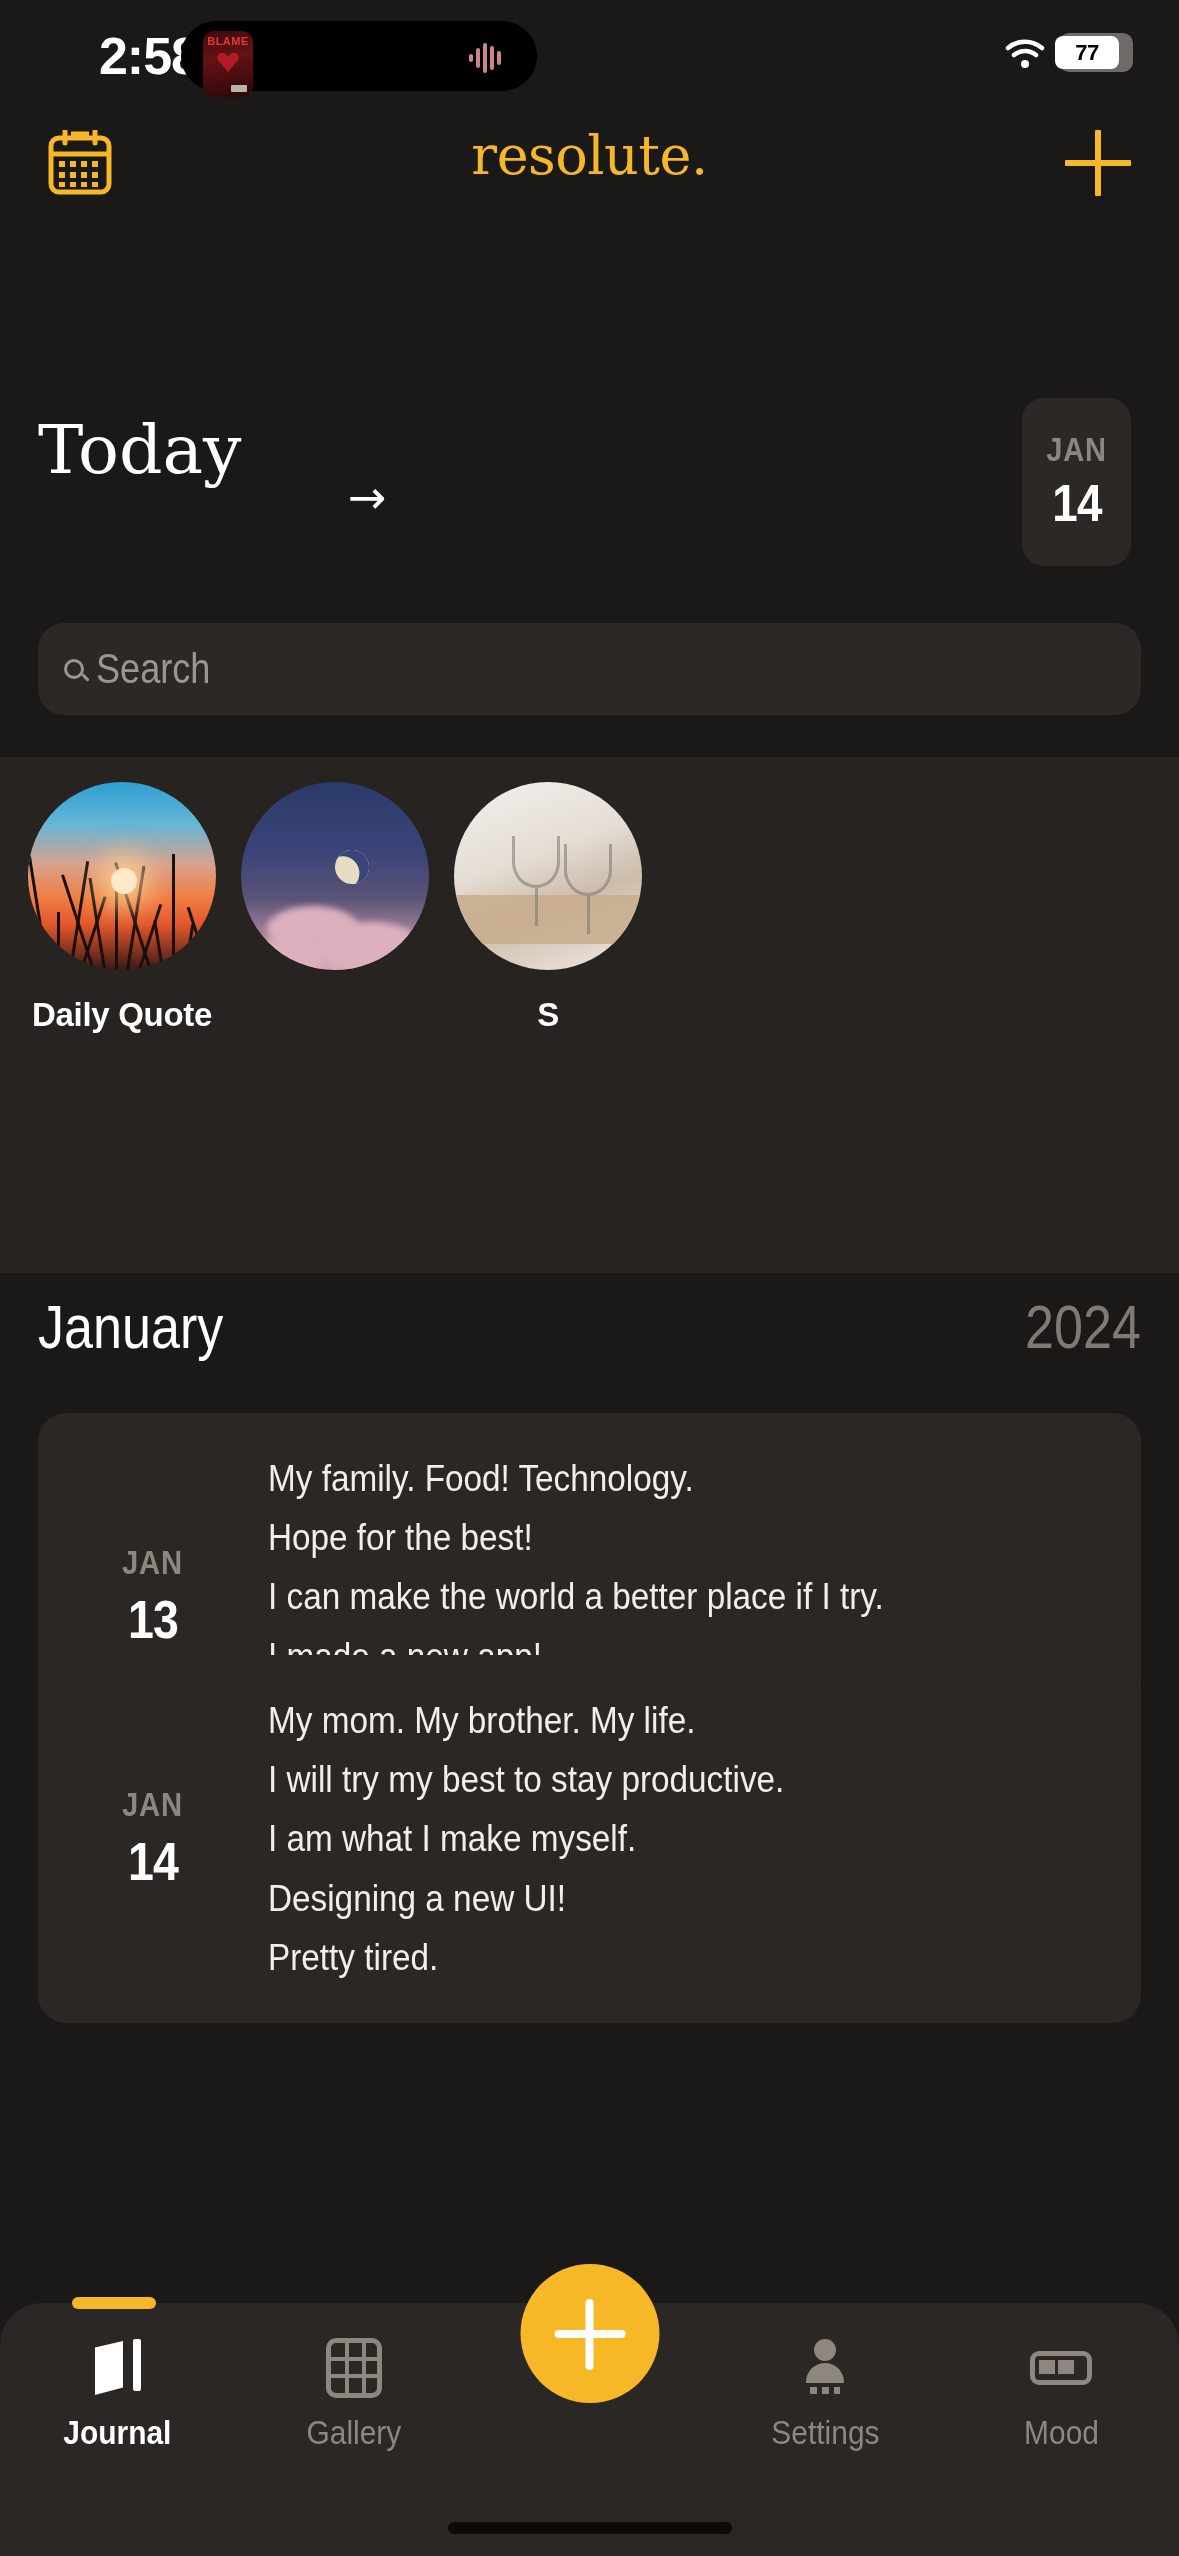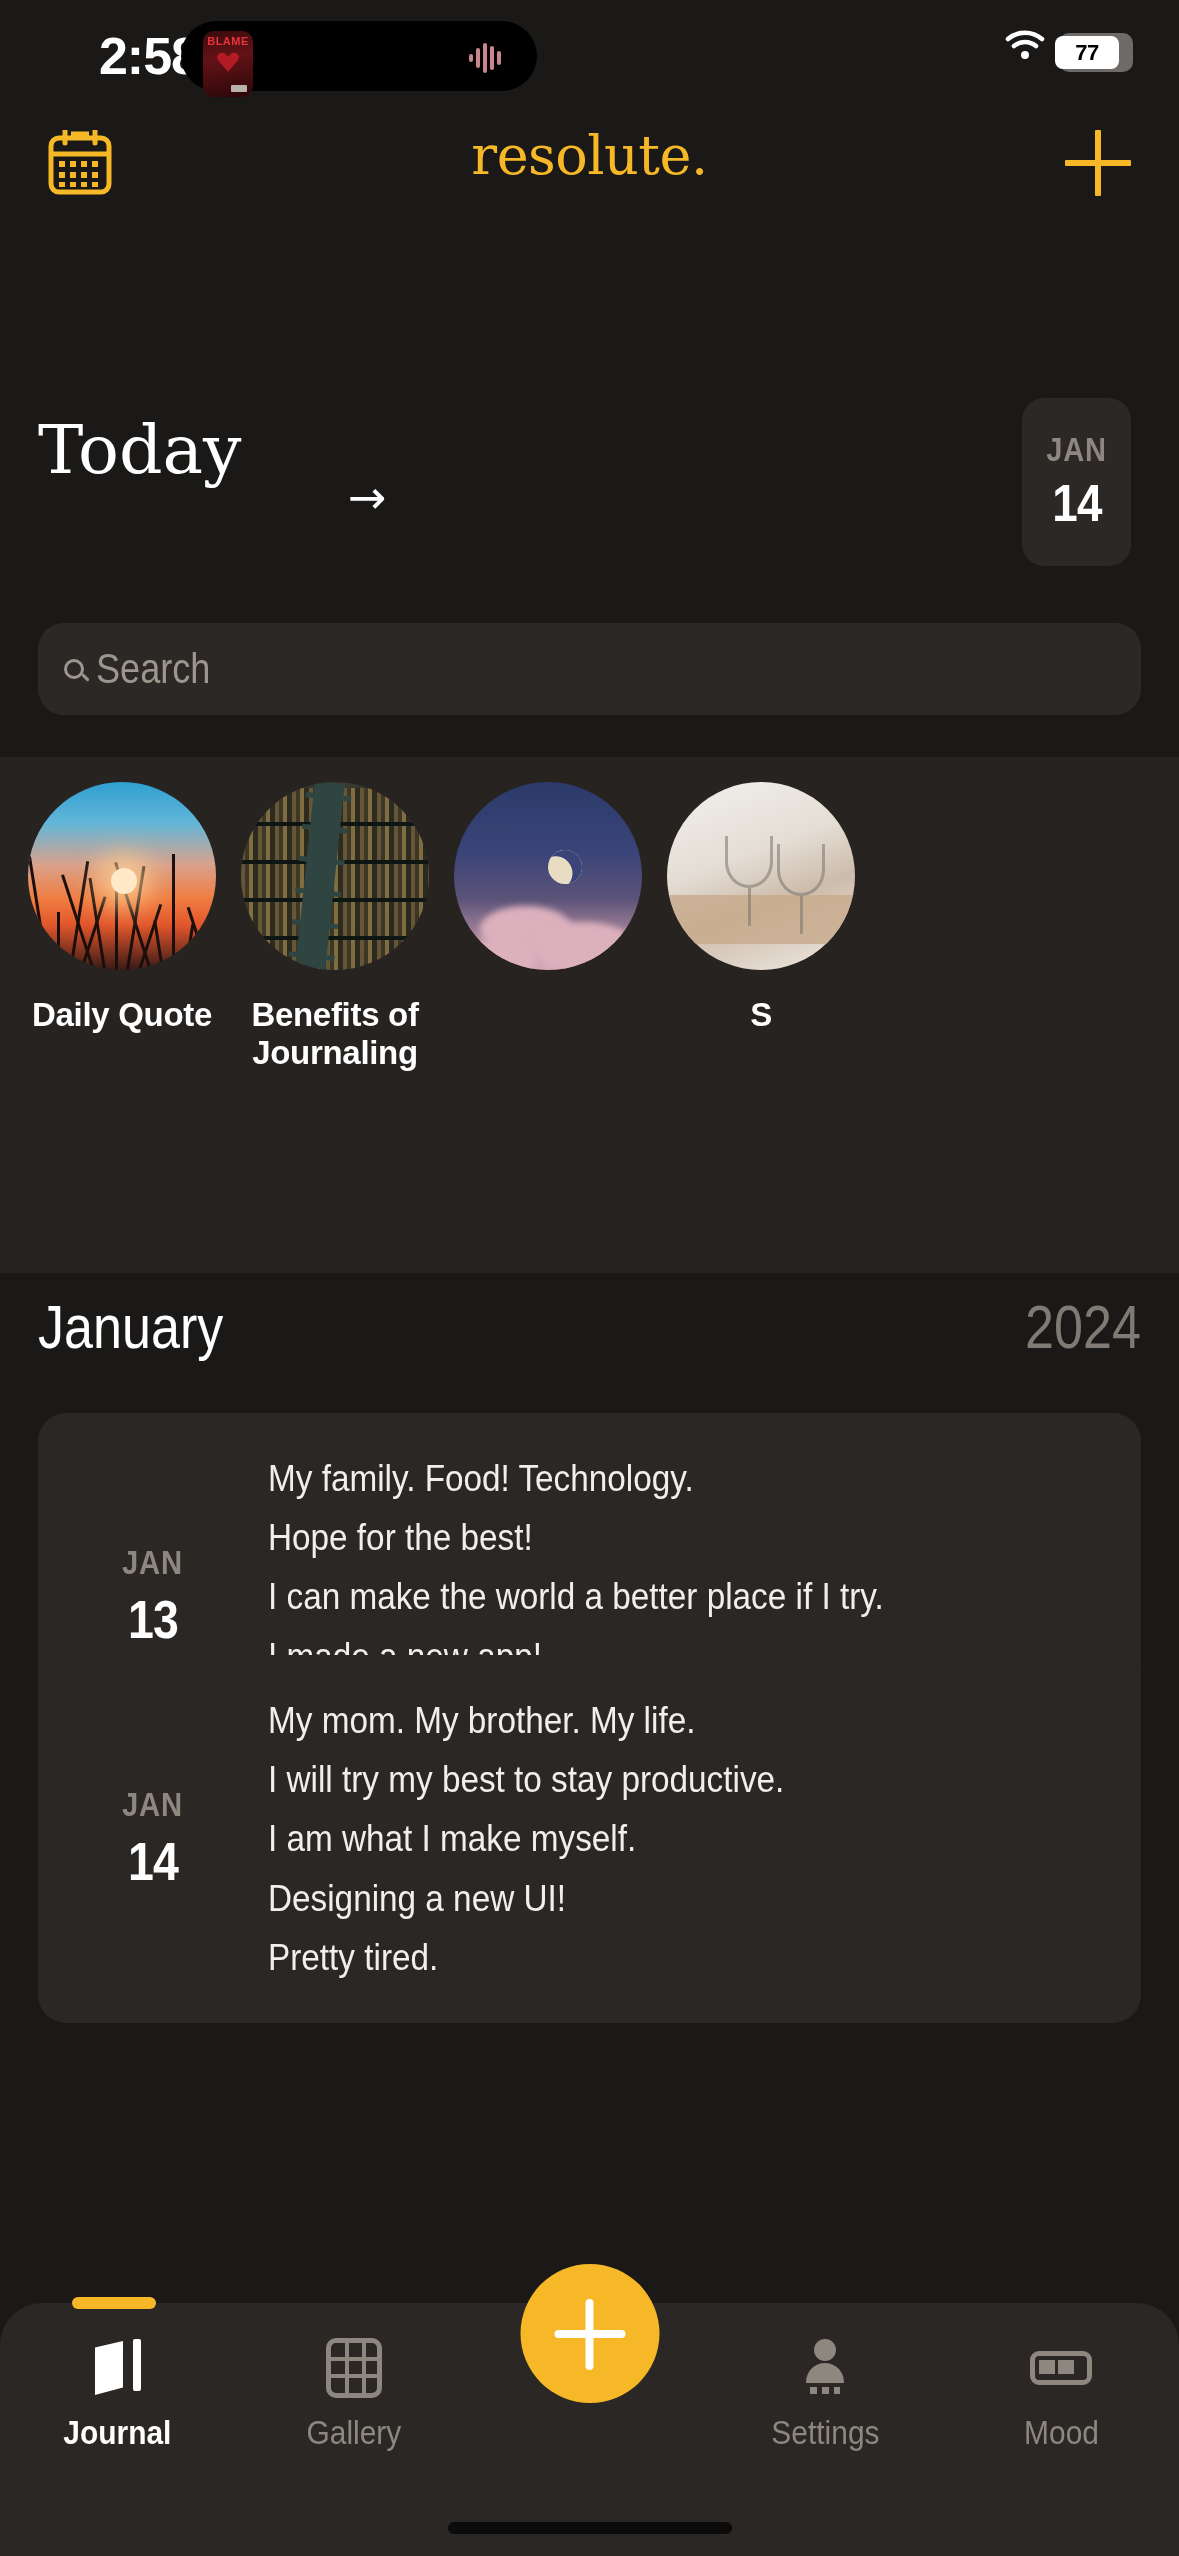--- a/index.html
+++ b/index.html
@@ -37,21 +37,21 @@
     background:#c21d27; opacity:.85;
     clip-path:polygon(50% 100%, 8% 46%, 4% 28%, 16% 12%, 34% 14%, 50% 30%, 66% 14%, 84% 12%, 96% 28%, 92% 46%);
   }
   .island-art .art-bar {
     position:absolute; bottom:5px; left:28px; width:16px; height:7px;
     background:#b9b3ab; border-radius:1px;
   }
   .wave { position:absolute; right:22px; top:22px; width:46px; height:30px; display:flex; align-items:center; gap:3px; }
   .wave i { display:block; width:4px; background:#c9868c; border-radius:2px; }
 
-  .sb-right { position:absolute; right:46px; top:30px; display:flex; align-items:flex-start; gap:4px; }
+  .sb-right { position:absolute; right:46px; top:30px; display:flex; align-items:flex-end; gap:4px; }
   .wifi { width:40px; height:30px; position:relative; }
   .battery {
     position:relative; width:64px; height:33px; border-radius:8px;
     background:#ffffff; display:flex; align-items:center; justify-content:center;
   }
   .battery .lvl { color:#000; font-size:22px; font-weight:800; font-family:"Liberation Sans", sans-serif; letter-spacing:-.5px;}
   .battery::after {
     content:""; position:absolute; right:-9px; top:10px; width:6px; height:13px;
     background:#6d6a67; border-radius:0 3px 3px 0;
   }
@@ -333,42 +333,20 @@
             <span class="twig" style="left: 121px; height: 112.989px; transform: rotate(-18deg);"></span>
             <span class="twig" style="left: 132.5px; height: 49.6219px; transform: rotate(-9deg);"></span>
             <span class="twig" style="left: 144px; height: 115.984px; transform: rotate(0deg);"></span>
             <span class="twig" style="left: 155.5px; height: 46.4737px; transform: rotate(9deg);"></span>
             <span class="twig" style="left: 167px; height: 113.8px; transform: rotate(18deg);"></span>
             <span class="twig" style="left: 178.5px; height: 66.0066px; transform: rotate(-18deg);"></span>
           </div>
           <div class="cap">Daily Quote</div>
         </div>
         <div class="story">
-          <div class="bubble art-library">
-            <div class="books" style="top: 6px;"></div>
-            <div class="shelf" style="top: 40px;"></div>
-            <div class="books" style="top: 44px;"></div>
-            <div class="shelf" style="top: 78px;"></div>
-            <div class="books" style="top: 82px;"></div>
-            <div class="shelf" style="top: 116px;"></div>
-            <div class="books" style="top: 120px;"></div>
-            <div class="shelf" style="top: 154px;"></div>
-            <div class="books" style="top: 158px;"></div>
-            <div class="ladder">
-              <i style="top: 12px;"></i>
-              <i style="top: 44px;"></i>
-              <i style="top: 76px;"></i>
-              <i style="top: 108px;"></i>
-              <i style="top: 140px;"></i>
-              <i style="top: 172px;"></i>
-            </div>
-          </div>
-          <div class="cap">Benefits of Journaling</div>
-        </div>
-        <div class="story">
           <div class="bubble art-night">
             <span class="moon"></span>
             <span class="cloud" style="left: 26px; top: 124px; width: 92px; height: 46px;"></span>
             <span class="cloud" style="left: 78px; top: 140px; width: 104px; height: 52px;"></span>
             <span class="cloud" style="left: 8px; top: 156px; width: 76px; height: 40px;"></span>
           </div>
         </div>
         <div class="story">
           <div class="bubble art-wine">
             <span class="table"></span>

